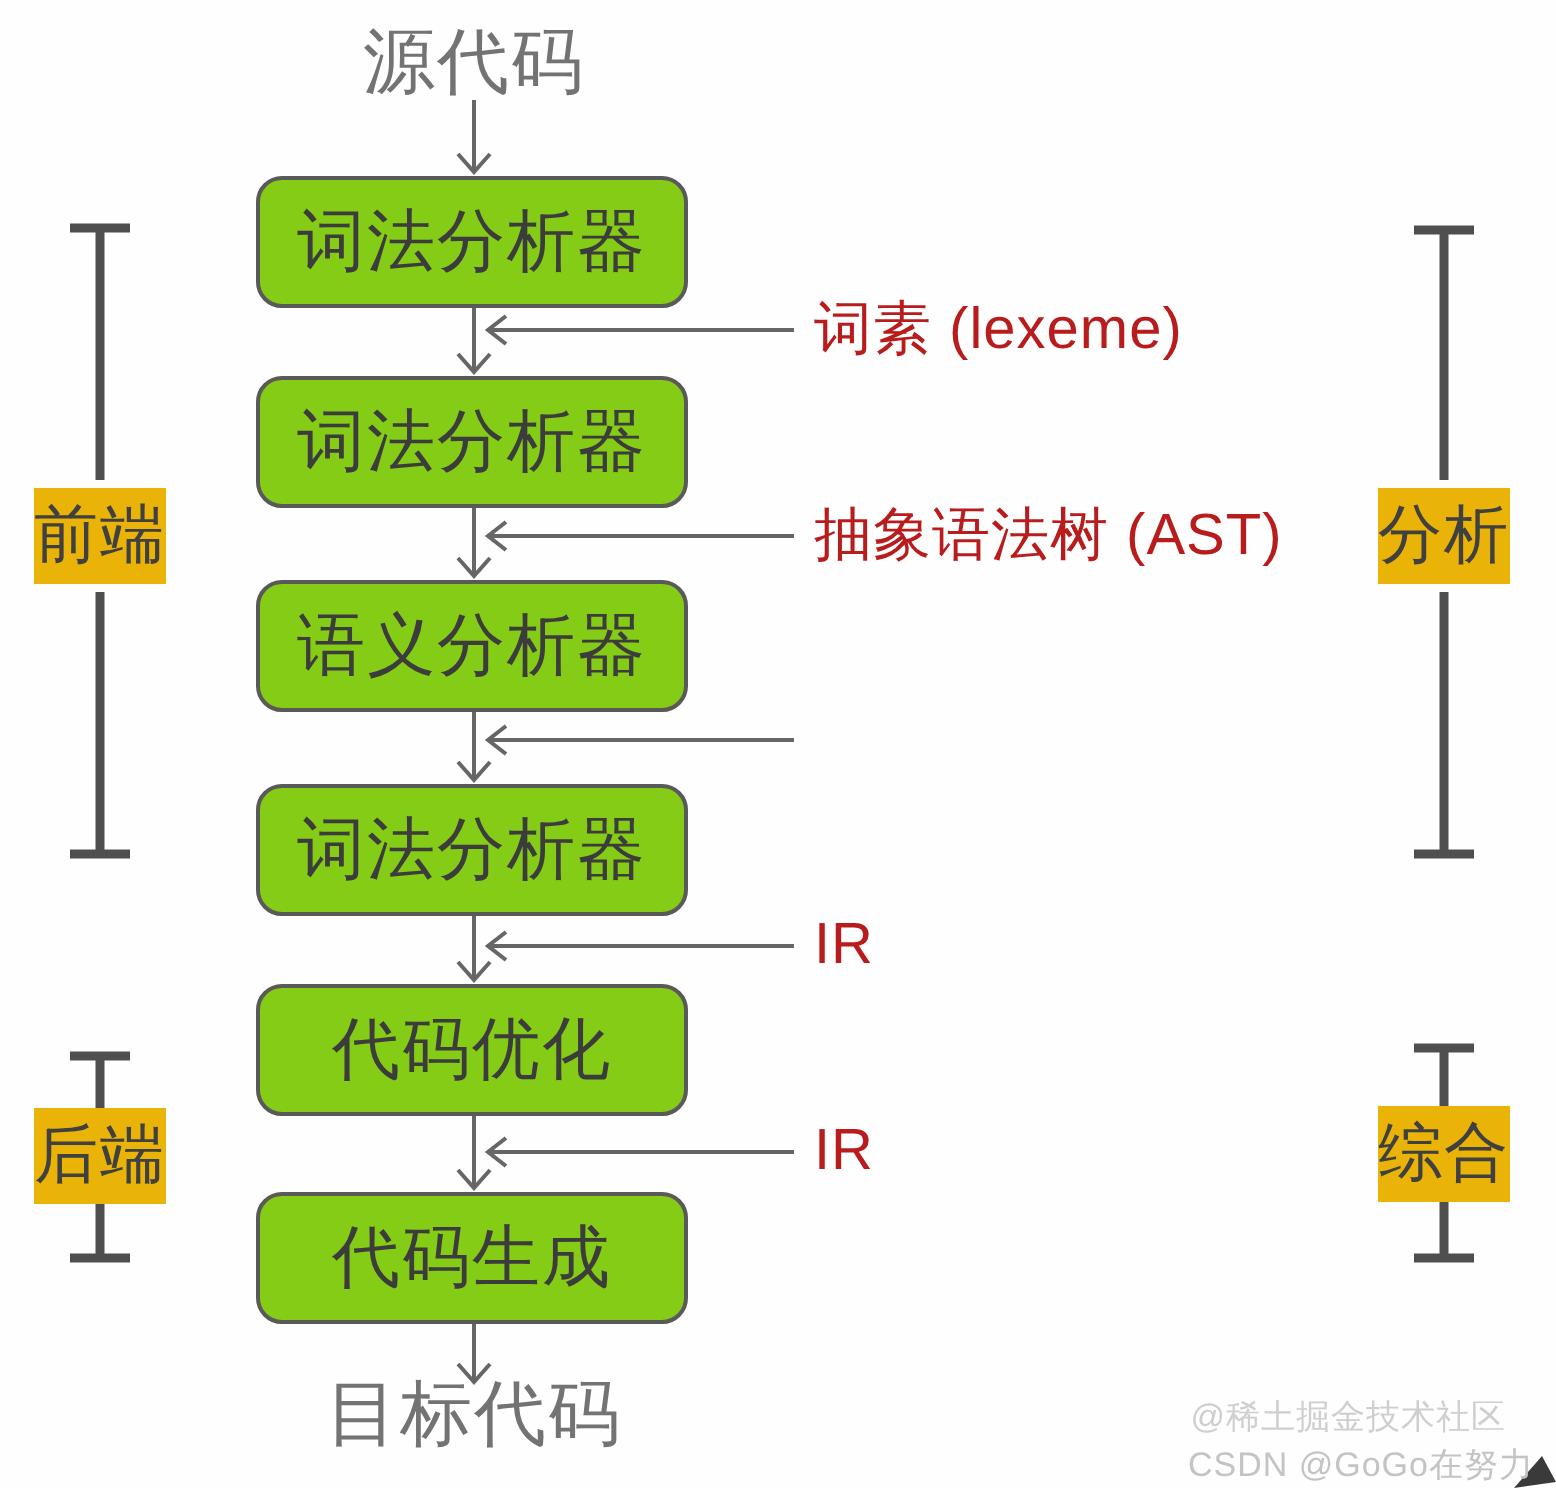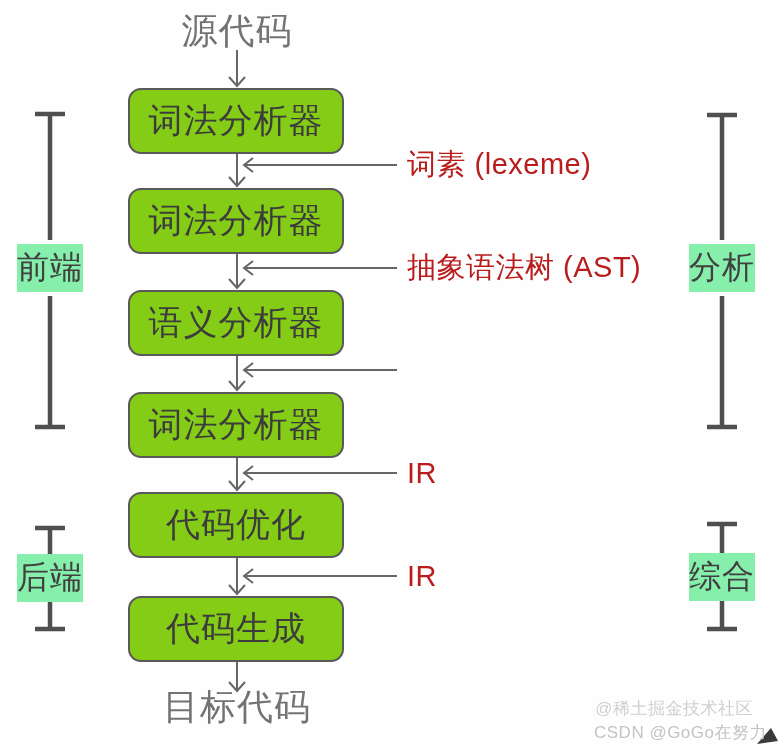--- a/index.html
+++ b/index.html
@@ -50,21 +50,21 @@
     white-space: nowrap;
     letter-spacing: 0.5px;
   }
   .bracket-label {
     position: absolute;
     transform: translate(-50%, -50%);
     font-size: 32px;
     color: #404040;
     white-space: nowrap;
     letter-spacing: 1px;
-    background: #86efac;
+    background: #eab308;
     padding: 2px 0;
   }
   .watermark {
     position: absolute;
     font-size: 17px;
     white-space: nowrap;
     letter-spacing: 0.5px;
   }
   .watermark.l1 { right: 25px; top: 697px; color: #cfcfcf; }
   .watermark.l2 { right: 11px; top: 709px; color: #c4c4c4; margin-top: 12px; }

